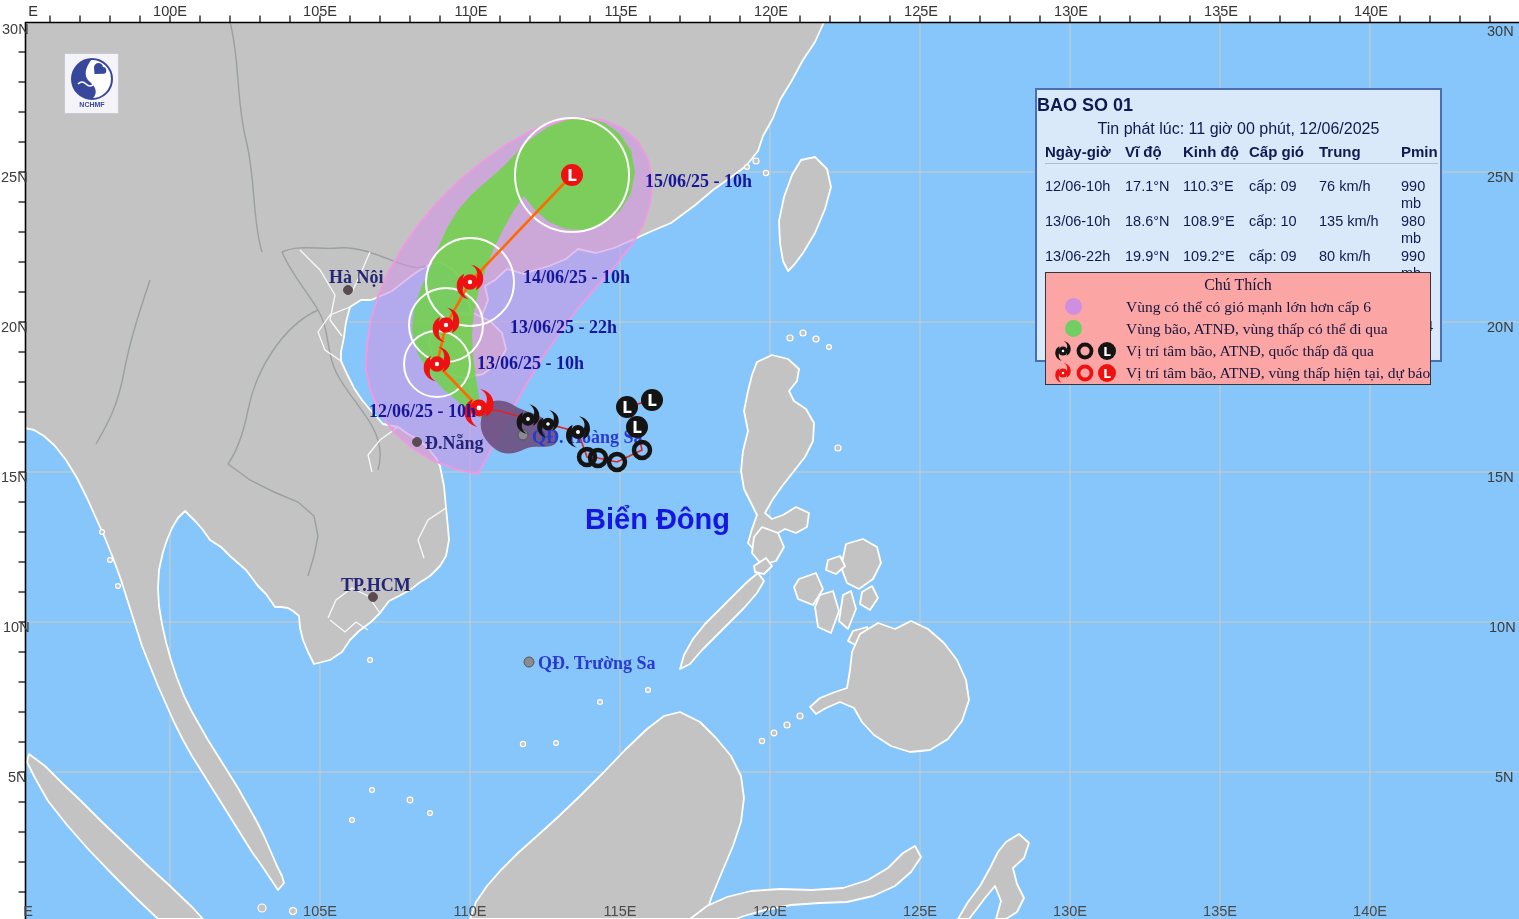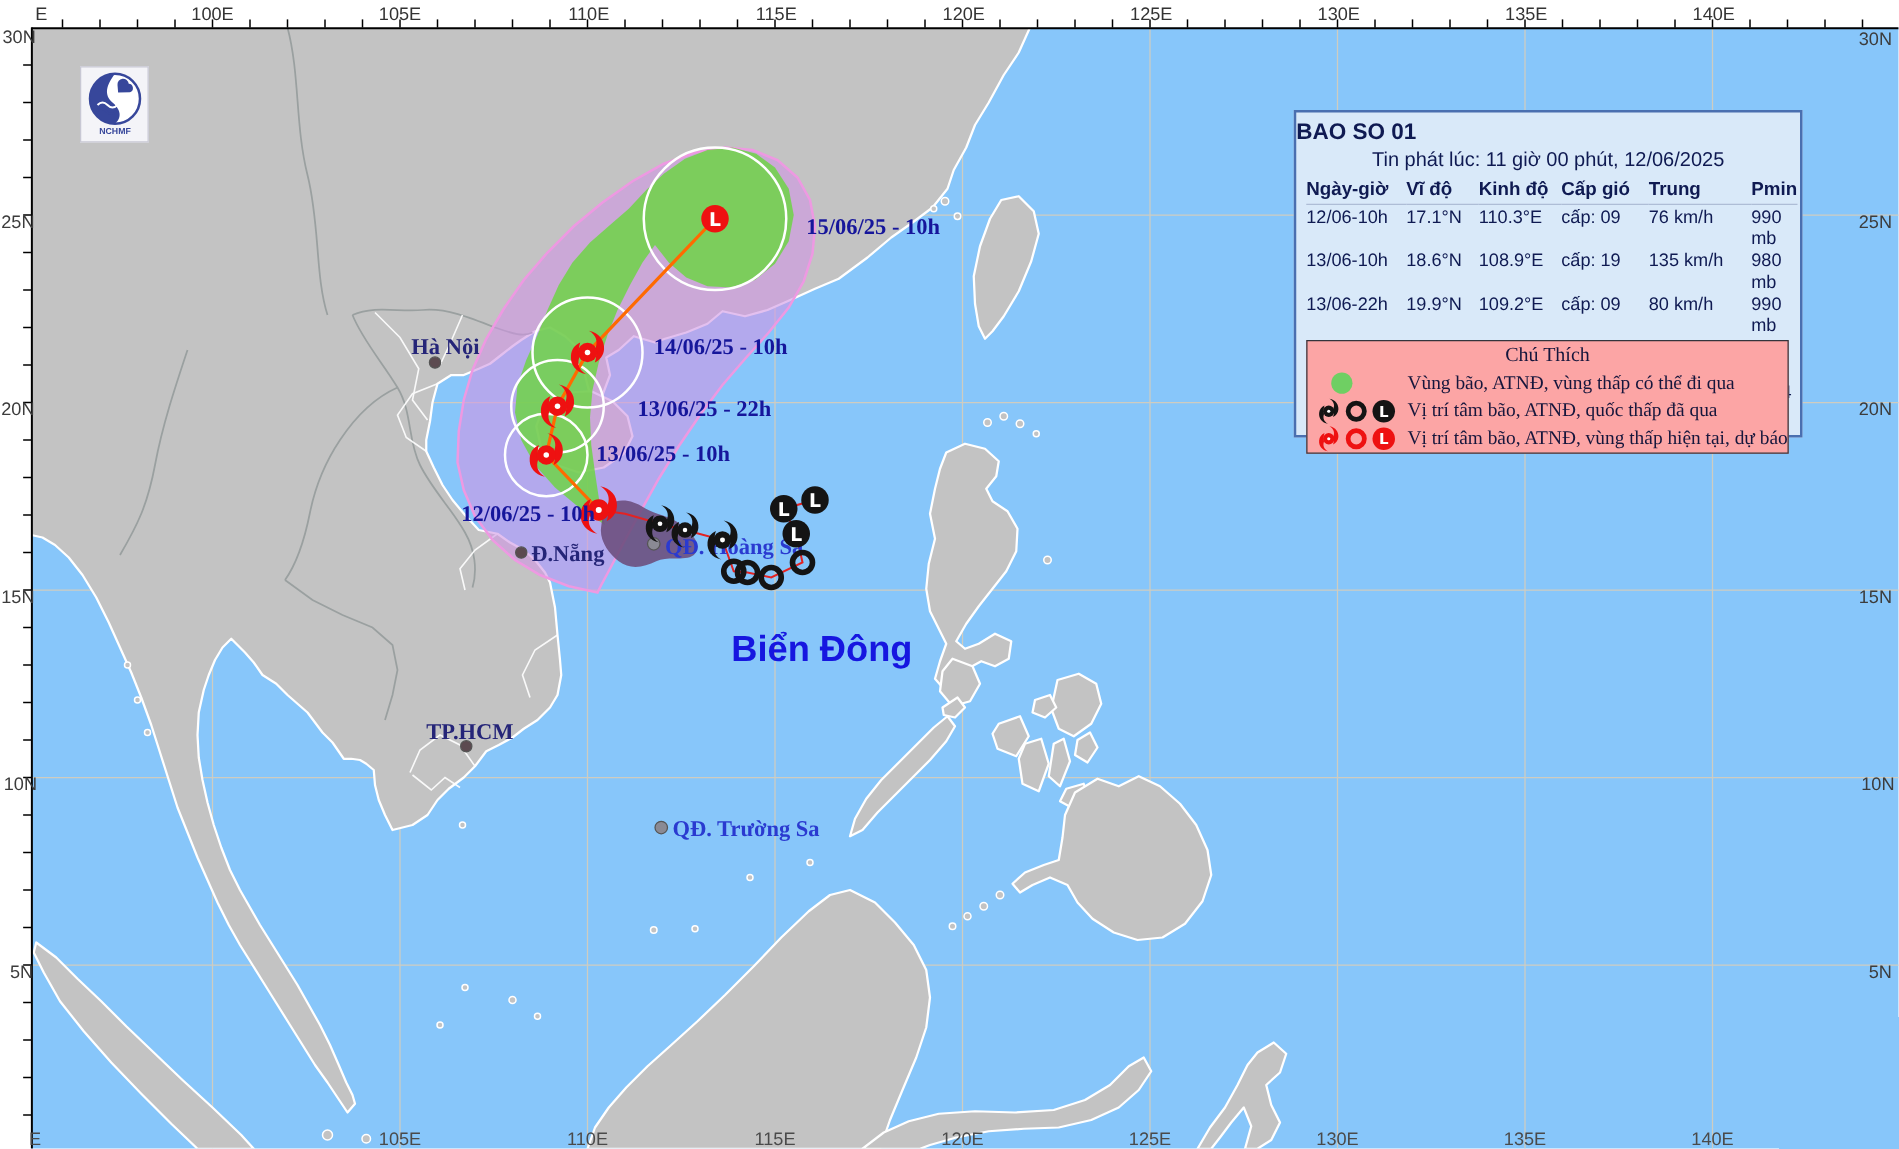--- a/index.html
+++ b/index.html
@@ -18,21 +18,21 @@
        font-weight:bold;font-size:17px;line-height:22px;white-space:nowrap;}
 
   
   #storm-box{position:absolute;left:1035px;top:88px;width:403px;background:#d9e9f9;
              border:2px solid #4a6fb0;color:#0f1a52;}
   #storm-box .title{text-align:left;font-weight:bold;font-size:18px;padding-top:5px;}
   #storm-box .issued{text-align:center;font-size:16px;padding:4px 0 5px 0;}
   #storm-grid{display:grid;grid-template-columns:80px 58px 66px 70px 82px 1fr;
               padding:0 4px 7px 8px;font-size:14.5px;line-height:17.5px;}
   #storm-grid .hcell{font-weight:bold;font-size:15px;border-bottom:1px solid #aebdd6;
-                     padding-bottom:2px;margin-bottom:2px;}
+                     padding-bottom:2px;margin-bottom:14px;}
 
   
   #legend-box{position:absolute;left:1045px;top:272px;width:384px;background:#fca5a5;
               border:1.5px solid #34343c;color:#16163c;font-family:var(--serif);}
   #legend-box .title{text-align:center;font-size:16px;padding:3px 0 2px 0;}
   .leg-row{display:flex;align-items:center;height:21px;margin:0 0 1px 0;}
   .leg-sym{width:74px;flex:none;display:flex;align-items:center;padding-left:6px;}
   .leg-label{font-size:15.5px;white-space:nowrap;}
   .leg-dot{width:17px;height:17px;border-radius:50%;margin-left:13px;}
   .leg-mini{width:22px;height:22px;}
@@ -339,21 +339,21 @@
         <div class="hcell">Pmin</div>
         <div>12/06-10h</div>
         <div>17.1°N</div>
         <div>110.3°E</div>
         <div>cấp: 09</div>
         <div>76 km/h</div>
         <div>990 mb</div>
         <div>13/06-10h</div>
         <div>18.6°N</div>
         <div>108.9°E</div>
-        <div>cấp: 19</div>
+        <div>cấp: 10</div>
         <div>135 km/h</div>
         <div>980 mb</div>
         <div>13/06-22h</div>
         <div>19.9°N</div>
         <div>109.2°E</div>
         <div>cấp: 09</div>
         <div>80 km/h</div>
         <div>990 mb</div>
         <div>14/06-10h</div>
         <div>21.3°N</div>
@@ -368,20 +368,26 @@
         <div>37 km/h</div>
         <div>1004 mb</div>
       </div>
   </div>
 
   <div id="legend-box">
     <div class="title">Chú Thích</div>
     <div id="legend-items">
         <div class="leg-row">
           <div class="leg-sym">
+            <span class="leg-dot" style="background:#cf8fe0"></span>
+          </div>
+          <div class="leg-label">Vùng có thể có gió mạnh lớn hơn cấp 6</div>
+        </div>
+        <div class="leg-row">
+          <div class="leg-sym">
             <span class="leg-dot" style="background:#6fcf63"></span>
           </div>
           <div class="leg-label">Vùng bão, ATNĐ, vùng thấp có thể đi qua</div>
         </div>
         <div class="leg-row">
           <div class="leg-sym">
             <svg class="leg-mini" viewBox="-18 -18 36 36">
               <use href="#ty-glyph" style="color:#141414"></use>
             </svg>
             <svg class="leg-mini" viewBox="-11 -11 22 22">

